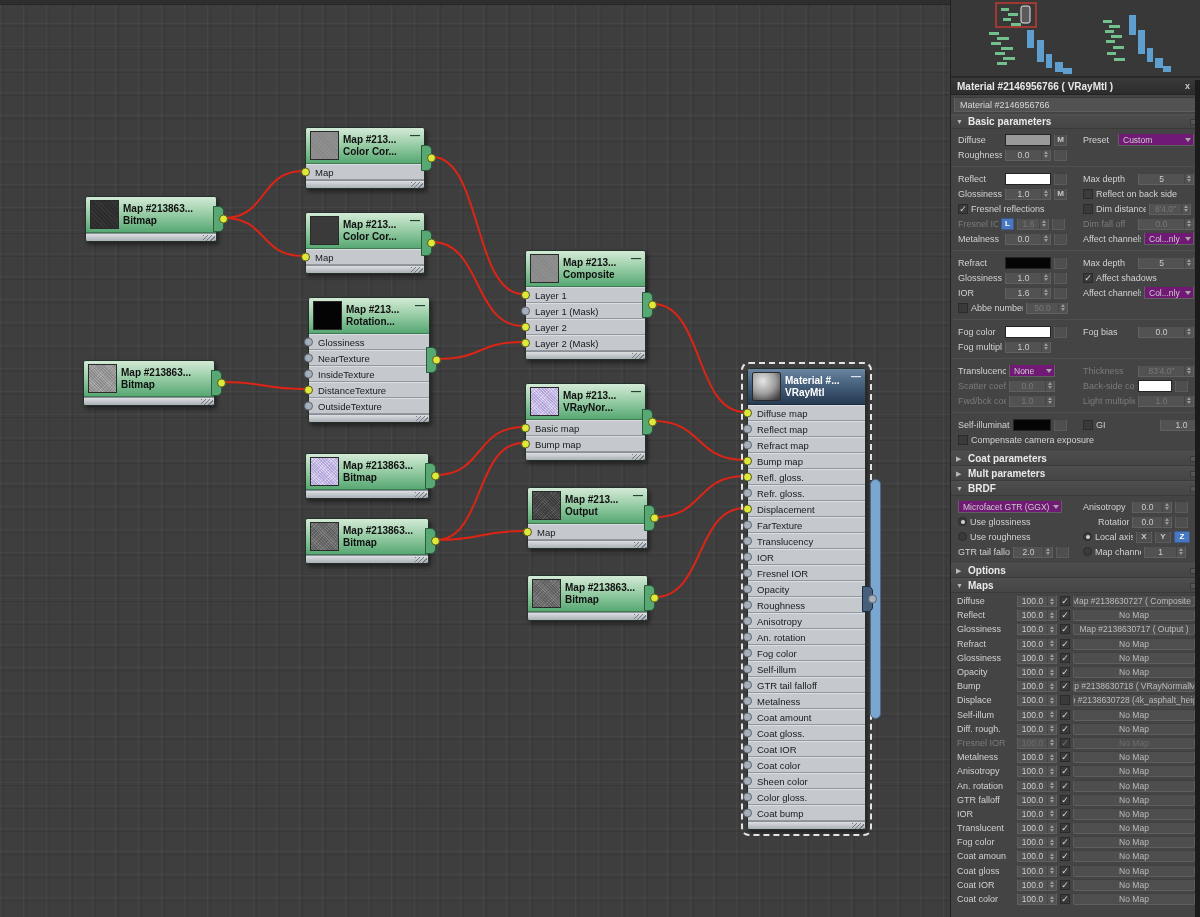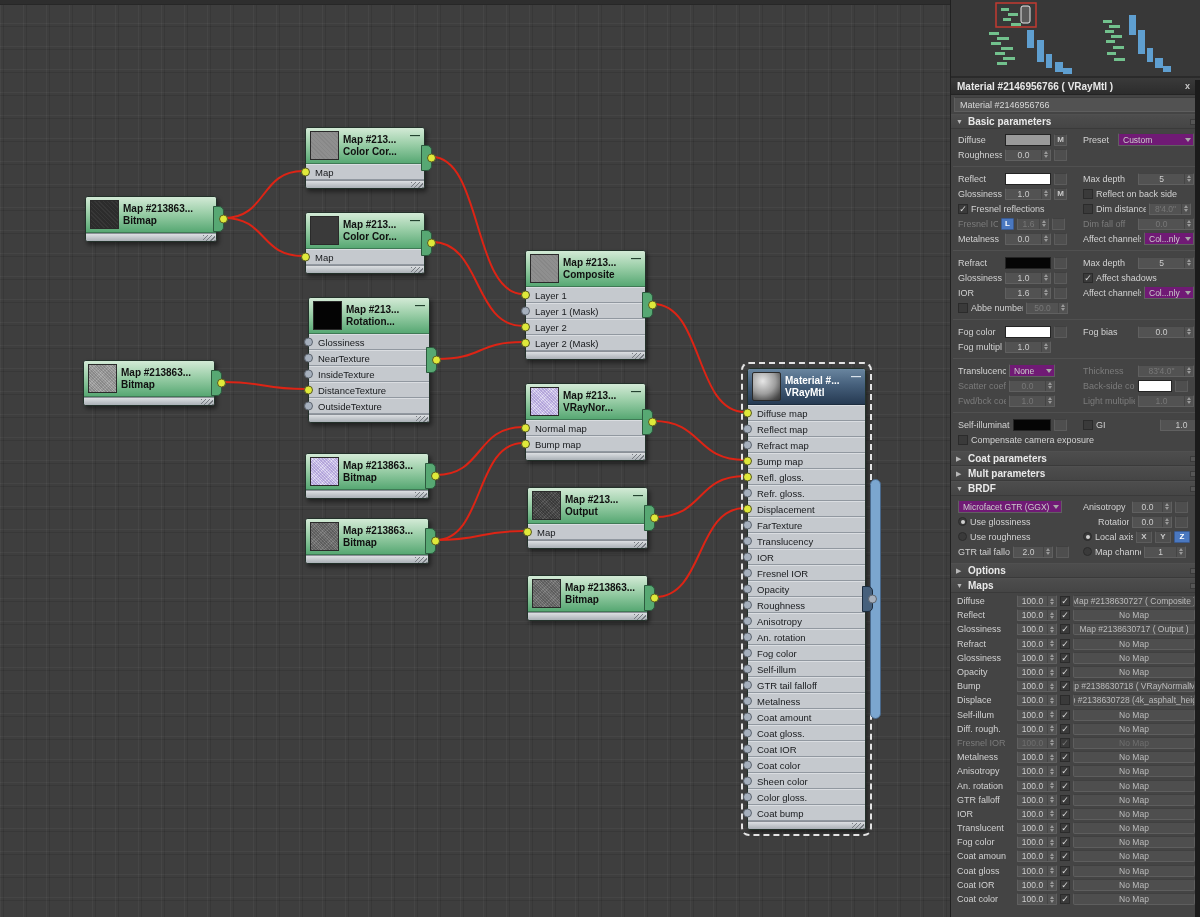--- a/index.html
+++ b/index.html
@@ -277,21 +277,21 @@
         <div class="nhead">
           <div class="nthumb th-purple"></div>
           <div class="ntitles">
             <div class="nt1">Map #213...</div>
             <div class="nt2">VRayNor...</div>
           </div>
           <span class="nmin">—</span>
         </div>
         <div class="nrow">
           <i class="ndot on"></i>
-          <span class="nlabel">Normal map</span>
+          <span class="nlabel">Basic map</span>
         </div>
         <div class="nrow">
           <i class="ndot on"></i>
           <span class="nlabel">Bump map</span>
         </div>
         <div class="nfoot"></div>
         <div class="nout" style="top: 38px;">
           <i class="ndot on" style="top: 50%;"></i>
         </div>
       </div>

